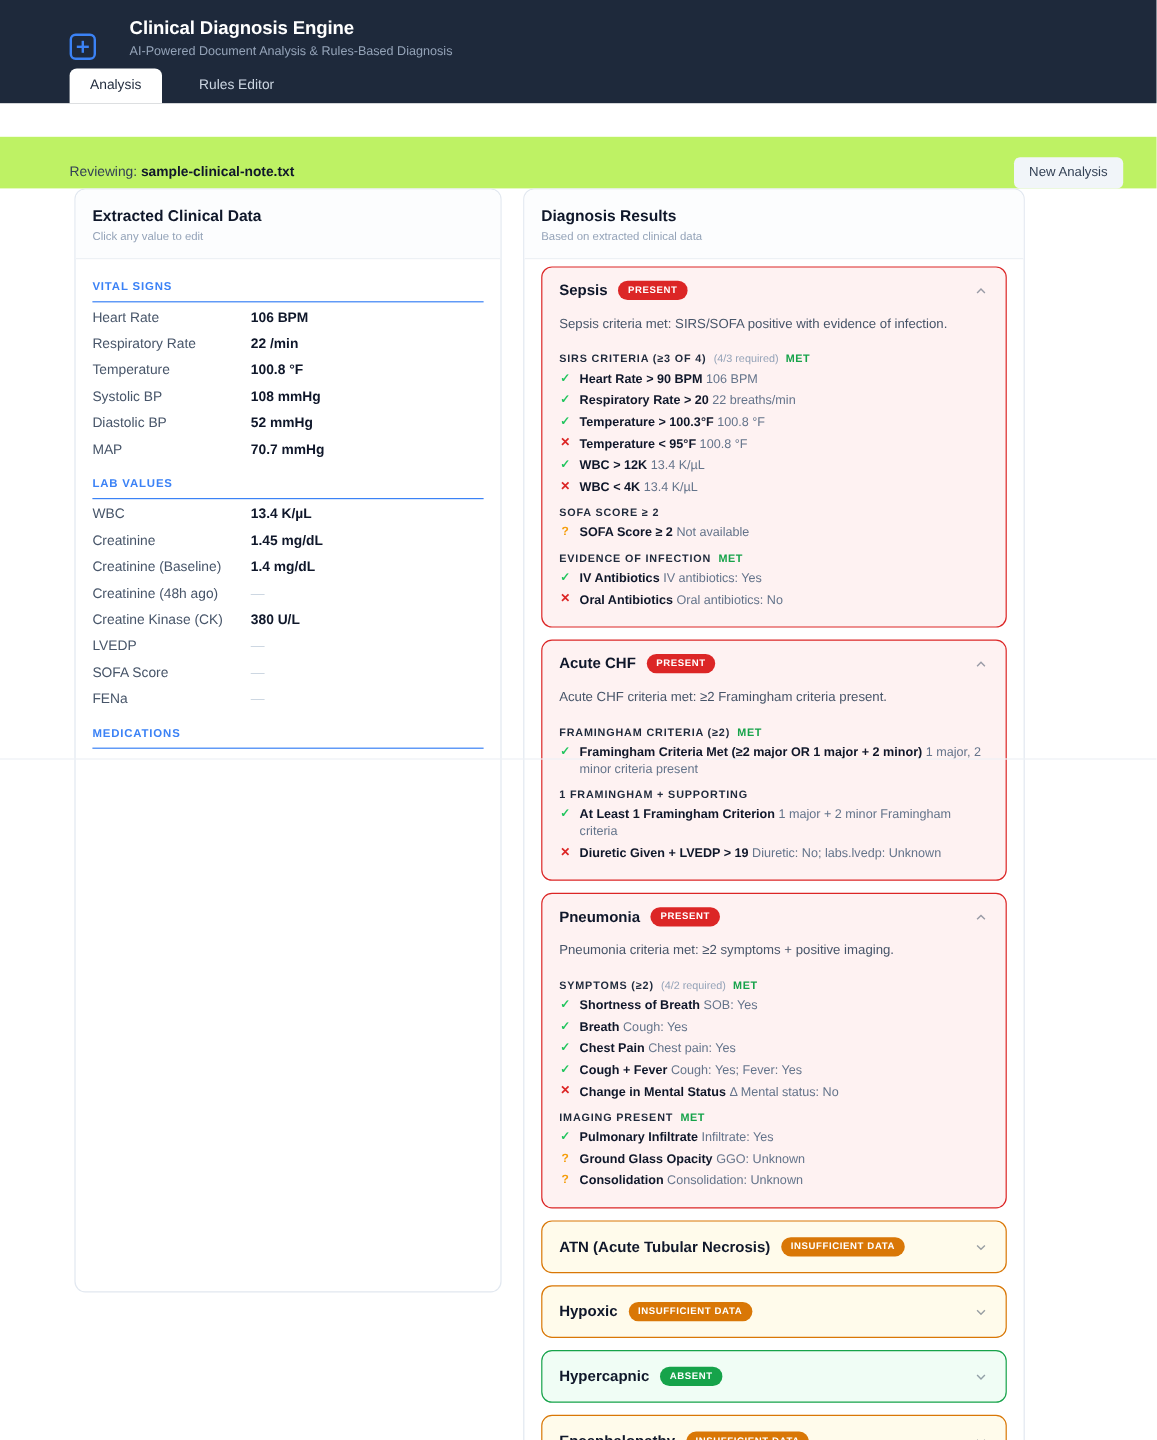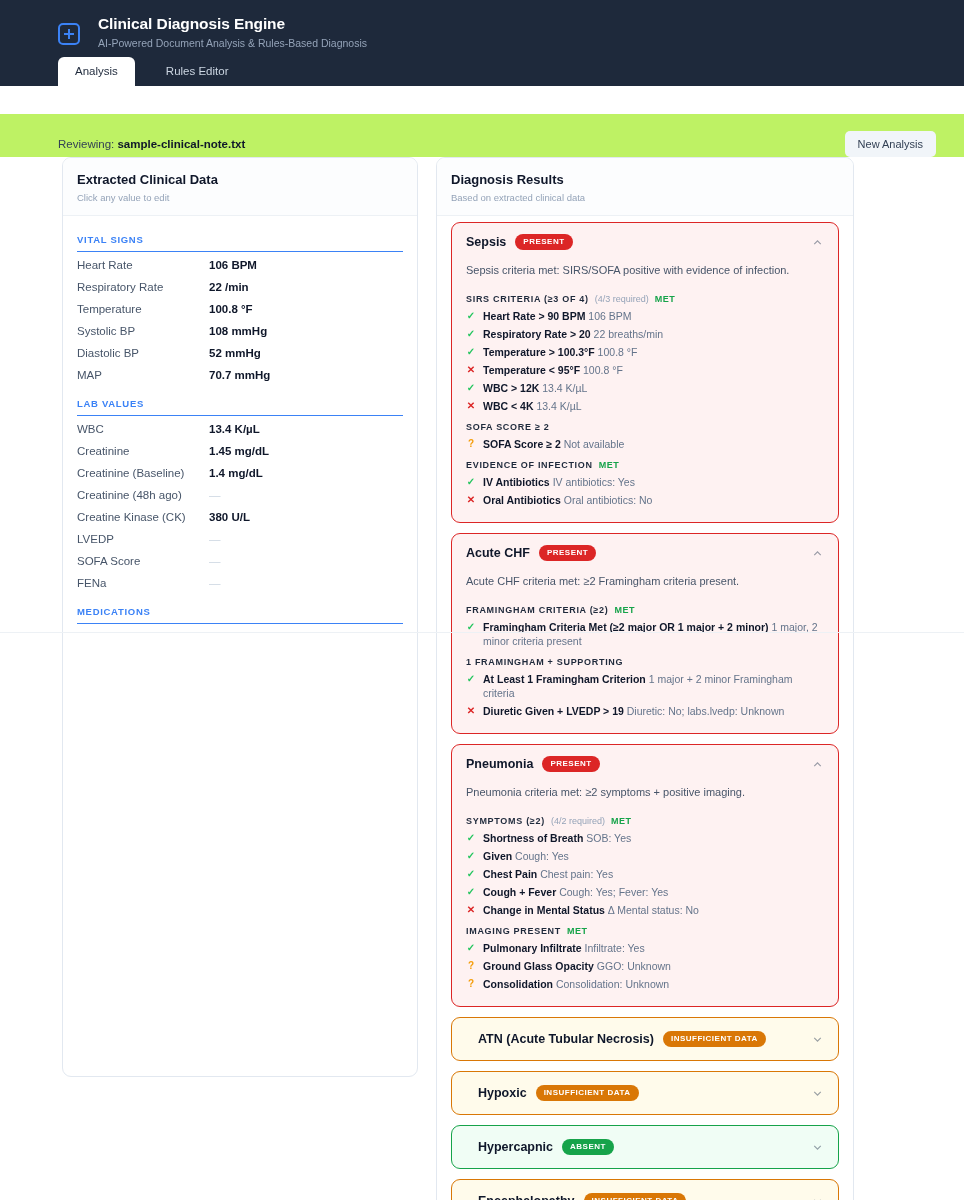--- a/index.html
+++ b/index.html
@@ -12,21 +12,21 @@
   }
   .page { position: relative; width: 964px; height: 1200px; overflow: hidden; background:#ffffff; }
 
   
   .topbar {
     background: #1e293b;
     height: 86px;
     padding: 0;
     position: relative;
   }
-  .topbar-inner { padding: 14px 0 0 58px; display: flex; align-items: center; gap: 18px; }
+  .topbar-inner { padding: 14px 0 0 58px; display: flex; align-items: flex-end; gap: 28px; }
   .logo-box {
     width: 22px; height: 22px; border: 2px solid #3b82f6; border-radius: 5px;
     position: relative; flex: none; margin-top: 3px;
   }
   .logo-box:before, .logo-box:after {
     content: ""; position: absolute; background: #3b82f6;
   }
   .logo-box:before { left: 50%; top: 4px; bottom: 4px; width: 2px; transform: translateX(-50%); }
   .logo-box:after { top: 50%; left: 4px; right: 4px; height: 2px; transform: translateY(-50%); }
   .brand-title { color: #ffffff; font-size: 15.5px; font-weight: bold; letter-spacing: -0.1px; line-height: 19px; }
@@ -80,21 +80,21 @@
 
   
   .dx-card { border-radius: 9px; margin-bottom: 10px; border: 1.5px solid; }
   .dx-card.present { border-color: #dc2626; background: #fef2f2; }
   .dx-card.insufficient { border-color: #d97706; background: #fffbeb; }
   .dx-card.absent { border-color: #16a34a; background: #f0fdf5; }
 
   .dx-head {
     display: flex; align-items: center; padding: 11px 14px; cursor: pointer; gap: 9px;
   }
-  .dx-head.collapsed { padding: 13px 14px; margin-left: 12px; }
+  .dx-head.collapsed { padding: 13px 14px; }
   .dx-name { font-size: 12.5px; font-weight: bold; color: #0f172a; line-height: 16px; }
   .badge {
     font-size: 8px; font-weight: bold; color: #ffffff; letter-spacing: 0.5px;
     padding: 3px 8px 3px 8px; border-radius: 9px; line-height: 10px; white-space: nowrap;
   }
   .badge.present { background: #dc2626; }
   .badge.insufficient { background: #d97706; }
   .badge.absent { background: #16a34a; }
   .chev { margin-left: auto; width: 13px; height: 13px; flex: none; opacity: .55; }
 
@@ -330,21 +330,21 @@
                   <span>SYMPTOMS (≥2)</span>
                   <span class="crit-req">(4/2 required)</span>
                   <span class="crit-met">MET</span>
                 </div>
                 <div class="crit-row">
                   <span class="crit-mark yes">✓</span>
                   <span class="crit-text"><b>Shortness of Breath</b> <span class="crit-detail"> SOB: Yes</span></span>
                 </div>
                 <div class="crit-row">
                   <span class="crit-mark yes">✓</span>
-                  <span class="crit-text"><b>Given</b> <span class="crit-detail"> Cough: Yes</span></span>
+                  <span class="crit-text"><b>Breath</b> <span class="crit-detail"> Cough: Yes</span></span>
                 </div>
                 <div class="crit-row">
                   <span class="crit-mark yes">✓</span>
                   <span class="crit-text"><b>Chest Pain</b> <span class="crit-detail"> Chest pain: Yes</span></span>
                 </div>
                 <div class="crit-row">
                   <span class="crit-mark yes">✓</span>
                   <span class="crit-text"><b>Cough + Fever</b> <span class="crit-detail"> Cough: Yes; Fever: Yes</span></span>
                 </div>
                 <div class="crit-row">

